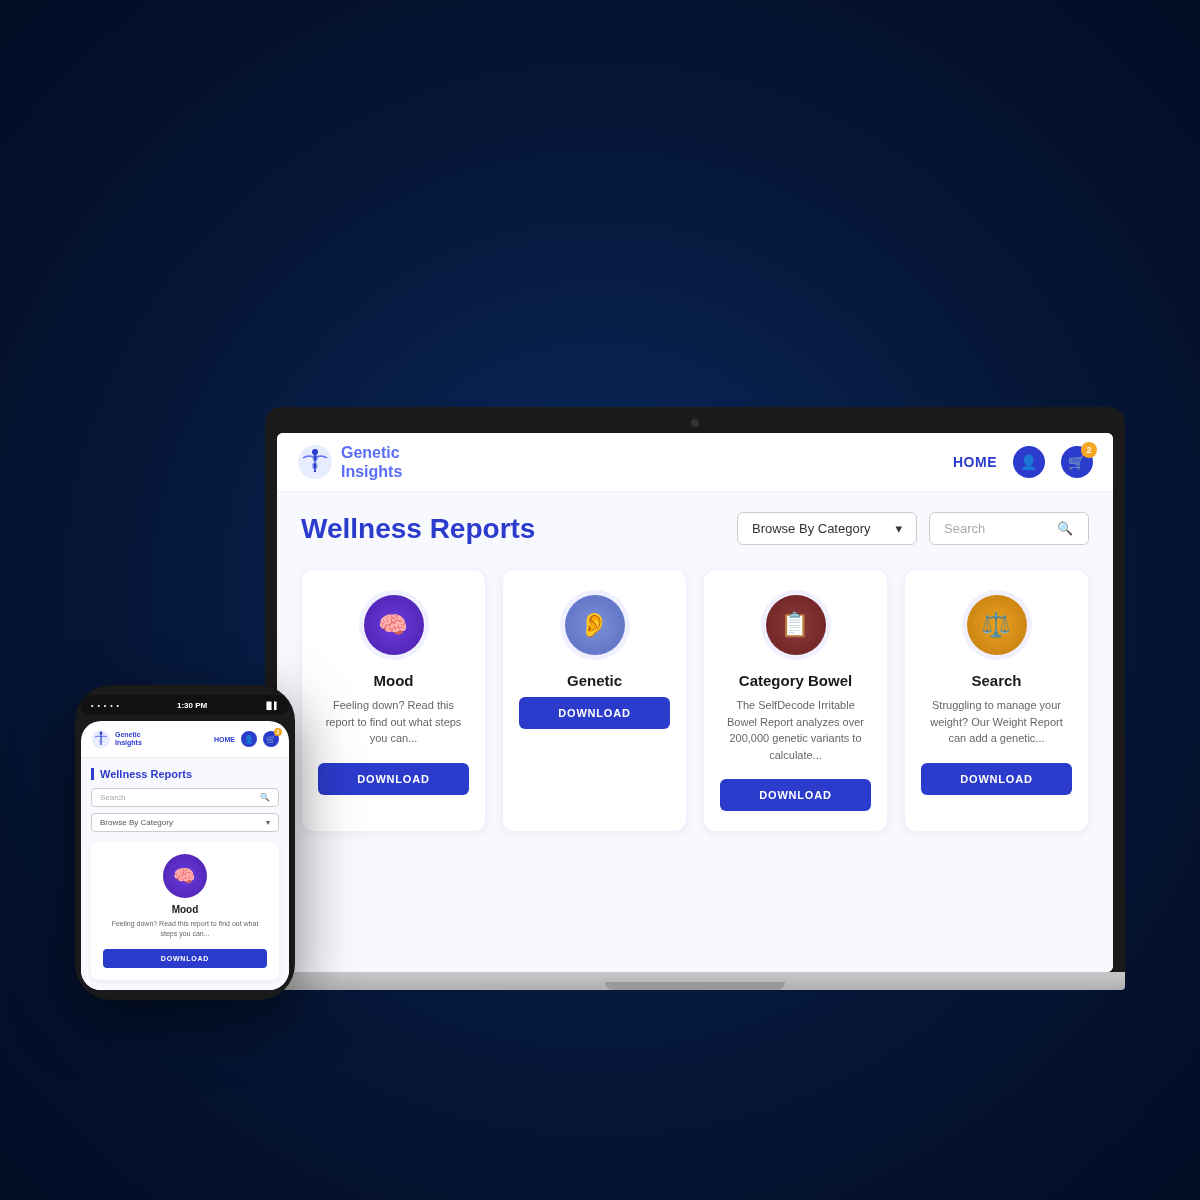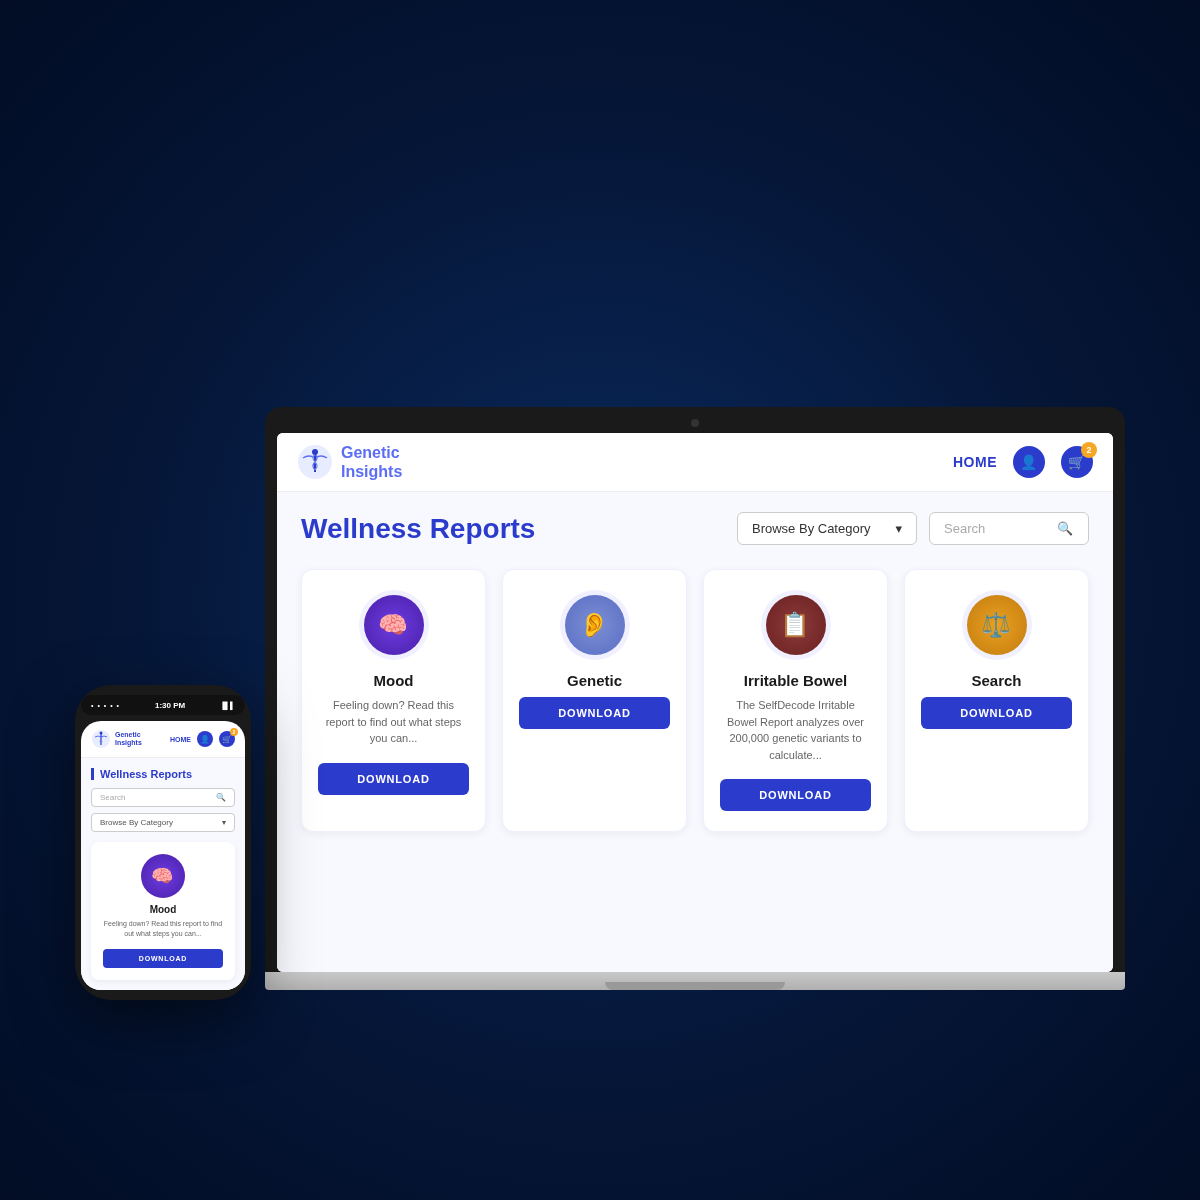--- a/index.html
+++ b/index.html
@@ -266,21 +266,21 @@
       letter-spacing: 0.8px;
       cursor: pointer;
       width: 100%;
     }
 
     
     .phone {
       position: absolute;
       left: 0;
       bottom: 50px;
-      width: 176px;
+      width: 220px;
       z-index: 10;
     }
 
     .phone-outer {
       background: #1a1a1a;
       border-radius: 36px;
       padding: 10px 6px;
       box-shadow: 0 20px 60px rgba(0,0,0,0.5);
     }
 
@@ -564,30 +564,31 @@
                 <div style="width:60px;height:60px;border-radius:50%;background:radial-gradient(circle,#7b8fd4,#5a6dc4);display:flex;align-items:center;justify-content:center;font-size:24px;">👂</div>
               </div>
               <div class="card-title">Genetic</div>
               <button class="download-btn">DOWNLOAD</button>
             </div>
 
             <div class="report-card">
               <div class="card-icon-wrap">
                 <div style="width:60px;height:60px;border-radius:50%;background:radial-gradient(circle,#8b3a3a,#6b2020);display:flex;align-items:center;justify-content:center;font-size:24px;">📋</div>
               </div>
-              <div class="card-title">Irritable Bowel</div>
+              <div class="card-title">Category Bowel</div>
               <div class="card-desc">The SelfDecode Irritable Bowel Report analyzes over 200,000 genetic variants to calculate...</div>
               <button class="download-btn">DOWNLOAD</button>
             </div>
 
             <div class="report-card">
               <div class="card-icon-wrap">
                 <div style="width:60px;height:60px;border-radius:50%;background:radial-gradient(circle,#e8a020,#c47c10);display:flex;align-items:center;justify-content:center;font-size:24px;">⚖️</div>
               </div>
               <div class="card-title">Search</div>
+              <div class="card-desc">Struggling to manage your weight? Our Weight Report can add a genetic...</div>
               <button class="download-btn">DOWNLOAD</button>
             </div>
 
           </div>
         </div>
       </div>
     </div>
     <div class="laptop-base"></div>
   </div>
 

